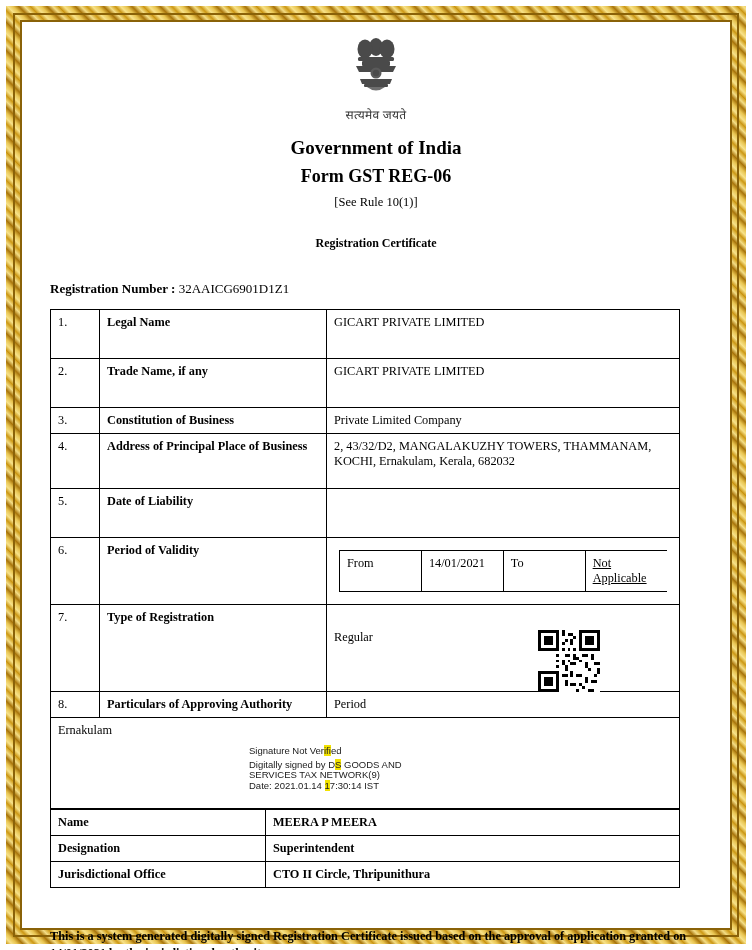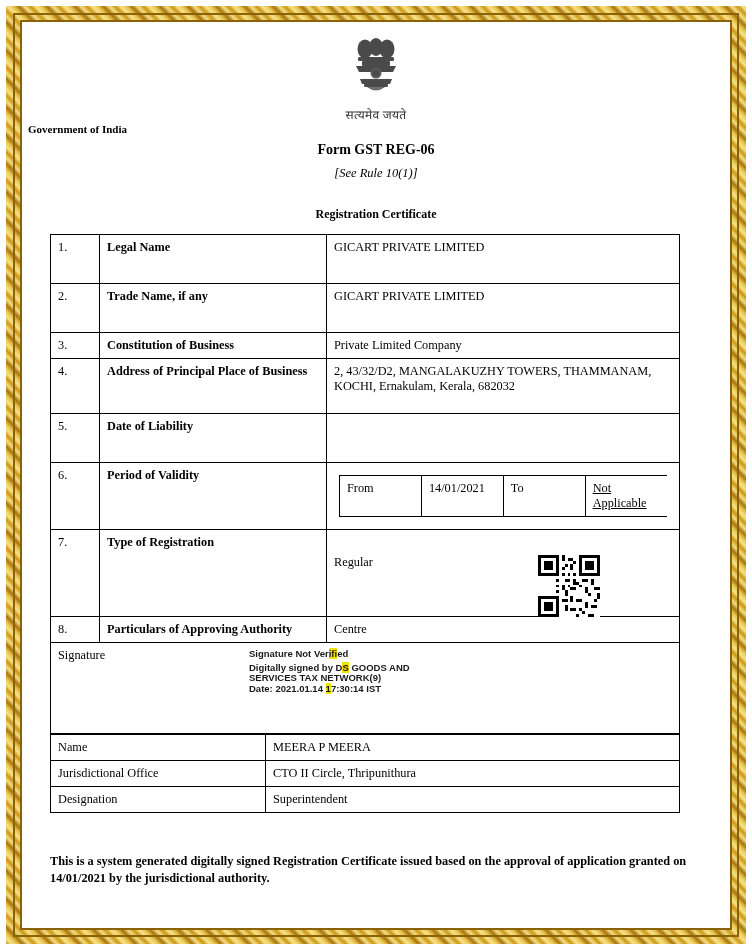--- a/index.html
+++ b/index.html
@@ -78,33 +78,33 @@
   }
   .emblem-motto {
     font-size: 12px;
     letter-spacing: .3px;
     color: #333;
     margin-top: -2px;
   }
 
   
   .hdr {
-    text-align: left;
-    font-weight: bold;
-    font-size: 11px;
+    text-align: center;
+    font-weight: bold;
+    font-size: 19px;
+    margin-top: 14px;
   }
   .hdr2 {
     text-align: center;
     font-weight: bold;
-    font-size: 14px;
+    font-size: 18px;
     margin-top: 7px;
   }
   .rule {
     text-align: center;
-    font-style: italic;
     font-size: 12.5px;
     margin-top: 8px;
   }
   .certtitle {
     text-align: center;
     font-weight: bold;
     font-size: 12px;
     margin-top: 26px;
   }
   .regno {
@@ -158,41 +158,41 @@
 
   
   .sig-cell {
     height: 80px;
     position: relative;
   }
   .sig-label { font-size: 12.3px; }
   .sig-stamp {
     position: absolute;
     left: 198px;
-    top: 6px;
+    top: 28px;
     font-family: "Liberation Sans", sans-serif;
     font-size: 9.5px;
     line-height: 10.5px;
     color: #1a1a1a;
-    font-weight: bold;
   }
   .sig-stamp .hl { background: #f2e200; }
   .sig-stamp .l1 { margin-bottom: 3px; }
 
   
   table.lower {
     border-collapse: collapse;
     width: 630px;
     margin-left: 22px;
     table-layout: fixed;
   }
   table.lower td {
     border: 1px solid #000;
     padding: 5px 7px;
     font-size: 12.3px;
+    font-weight: bold;
   }
   .l-lbl { width: 200px; }
   .note-cell { font-size: 12.3px; }
 
   
   .footer {
     margin-left: 22px;
     margin-right: 20px;
     margin-top: 40px;
     font-size: 12.3px;
@@ -228,20 +228,24 @@
         </svg>
       </span>
       <div class="emblem-motto">सत्यमेव जयते</div>
     </div>
 
     <div class="hdr">Government of India</div>
     <div class="hdr2">Form GST REG-06</div>
     <div class="rule">[See Rule 10(1)]</div>
     <div class="certtitle">Registration Certificate</div>
 
+    <div class="regno">
+      <span>Registration Number :</span>
+      <span class="val">32AAICG6901D1Z1</span>
+    </div>
 
     <table class="main">
       <tbody>
           <tr>
         <td class="c-num h-tall">1.</td>
         <td class="c-lbl">Legal Name</td>
         <td class="c-val">GICART PRIVATE LIMITED</td>
       </tr>
       <tr>
         <td class="c-num h-tall">2.</td>
@@ -349,49 +353,49 @@
                       <rect x="15" y="19" width="1" height="1"></rect>
                 </g>
               </svg>
             </span>
           </div>
         </td>
       </tr>
       <tr>
         <td class="c-num">8.</td>
         <td class="c-lbl">Particulars of Approving Authority</td>
-        <td class="c-val">Centre</td>
+        <td class="c-val">Period</td>
       </tr>
       <tr>
         <td class="sig-cell" colspan="3">
-          <div class="sig-label">Signature</div>
+          <div class="sig-label">Ernakulam</div>
           <div class="sig-stamp">
             <div class="l1">Signature Not Ver<span class="hl">ifi</span>ed</div>
             <div>Digitally signed by D<span class="hl">S</span> GOODS AND</div>
             <div>SERVICES TAX NETWORK(9)</div>
             <div>Date: 2021.01.14 <span class="hl">1</span>7:30:14 IST</div>
           </div>
         </td>
       </tr>
     </tbody>
       </table>
 
     <table class="lower">
       <tbody>
           <tr>
         <td class="l-lbl">Name</td>
         <td>MEERA P MEERA</td>
       </tr>
       <tr>
+        <td class="l-lbl">Designation</td>
+        <td>Superintendent</td>
+      </tr>
+      <tr>
         <td class="l-lbl">Jurisdictional Office</td>
         <td>CTO II Circle, Thripunithura</td>
       </tr>
-      <tr>
-        <td class="l-lbl">Designation</td>
-        <td>Superintendent</td>
-      </tr>
     </tbody>
       </table>
 
     <div class="footer">This is a system generated digitally signed Registration Certificate issued based on the approval of application granted on 14/01/2021 by the jurisdictional authority.</div>
 
   </div>
 </div>
 
 </body></html>

